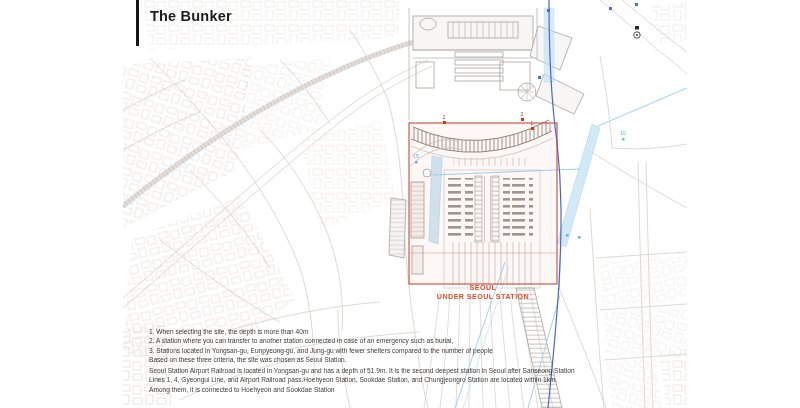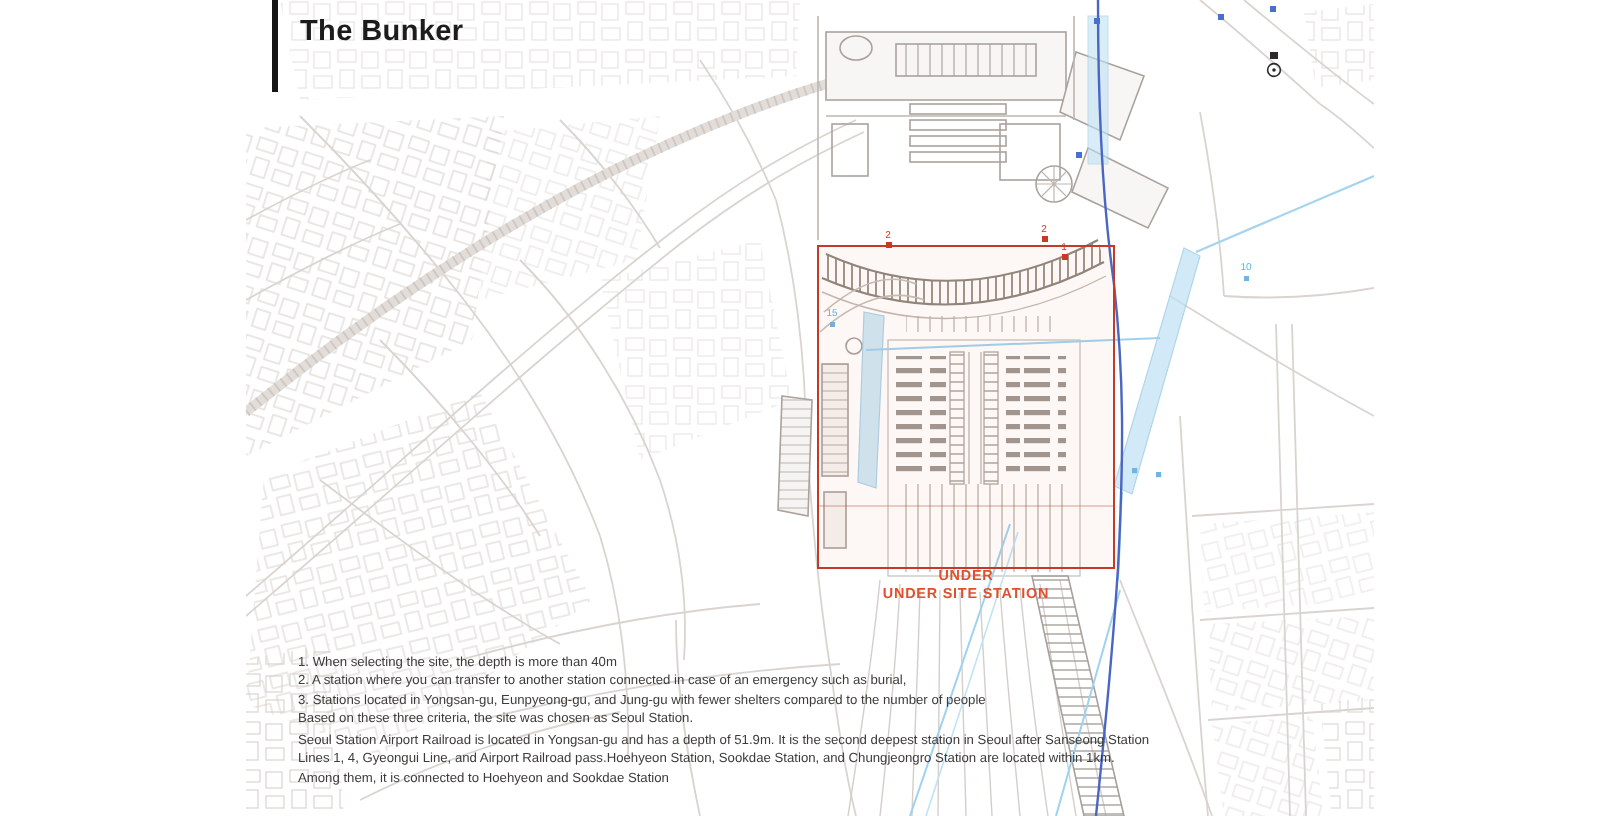--- a/index.html
+++ b/index.html
@@ -222,22 +222,22 @@
         <text x="522" y="116" font-size="5" fill="#cc3726" text-anchor="middle">2</text>
         <text x="532" y="125" font-size="5" fill="#cc3726" text-anchor="middle">1</text>
       </g>
     </g>
   </svg>
 
   <div class="title-rule"></div>
   <div class="title">The Bunker</div>
 
   <div class="site-label">
-    <div>UNDER</div>
-    <div>UNDER SITE STATION</div>
+    <div>SEOUL</div>
+    <div>UNDER SEOUL STATION</div>
   </div>
 
   <div class="criteria">
     <div>1. When selecting the site, the depth is more than 40m</div>
     <div>2. A station where you can transfer to another station connected in case of an emergency such as burial,</div>
     <div>3. Stations located in Yongsan-gu, Eunpyeong-gu, and Jung-gu with fewer shelters compared to the number of people</div>
     <div>Based on these three criteria, the site was chosen as Seoul Station.</div>
   </div>
 
   <div class="desc">

